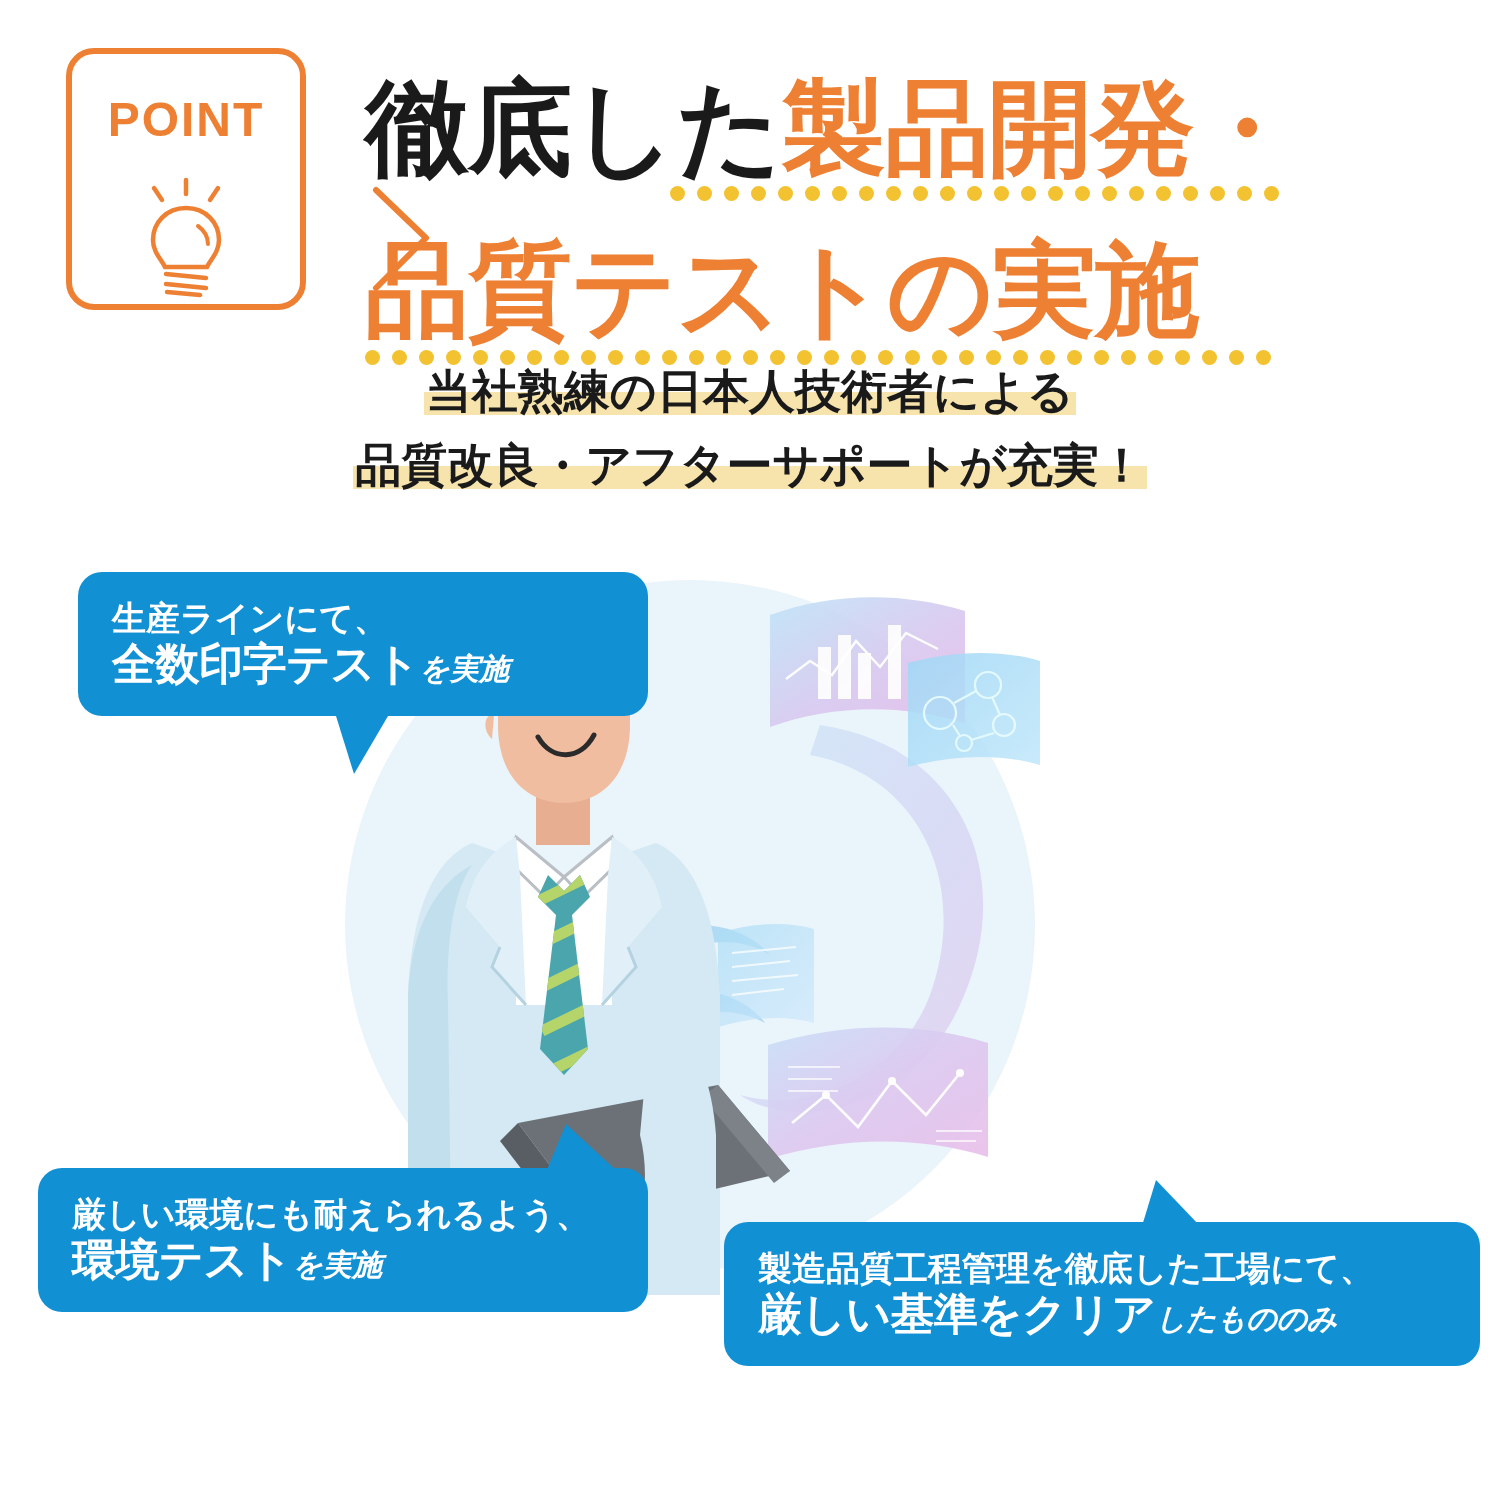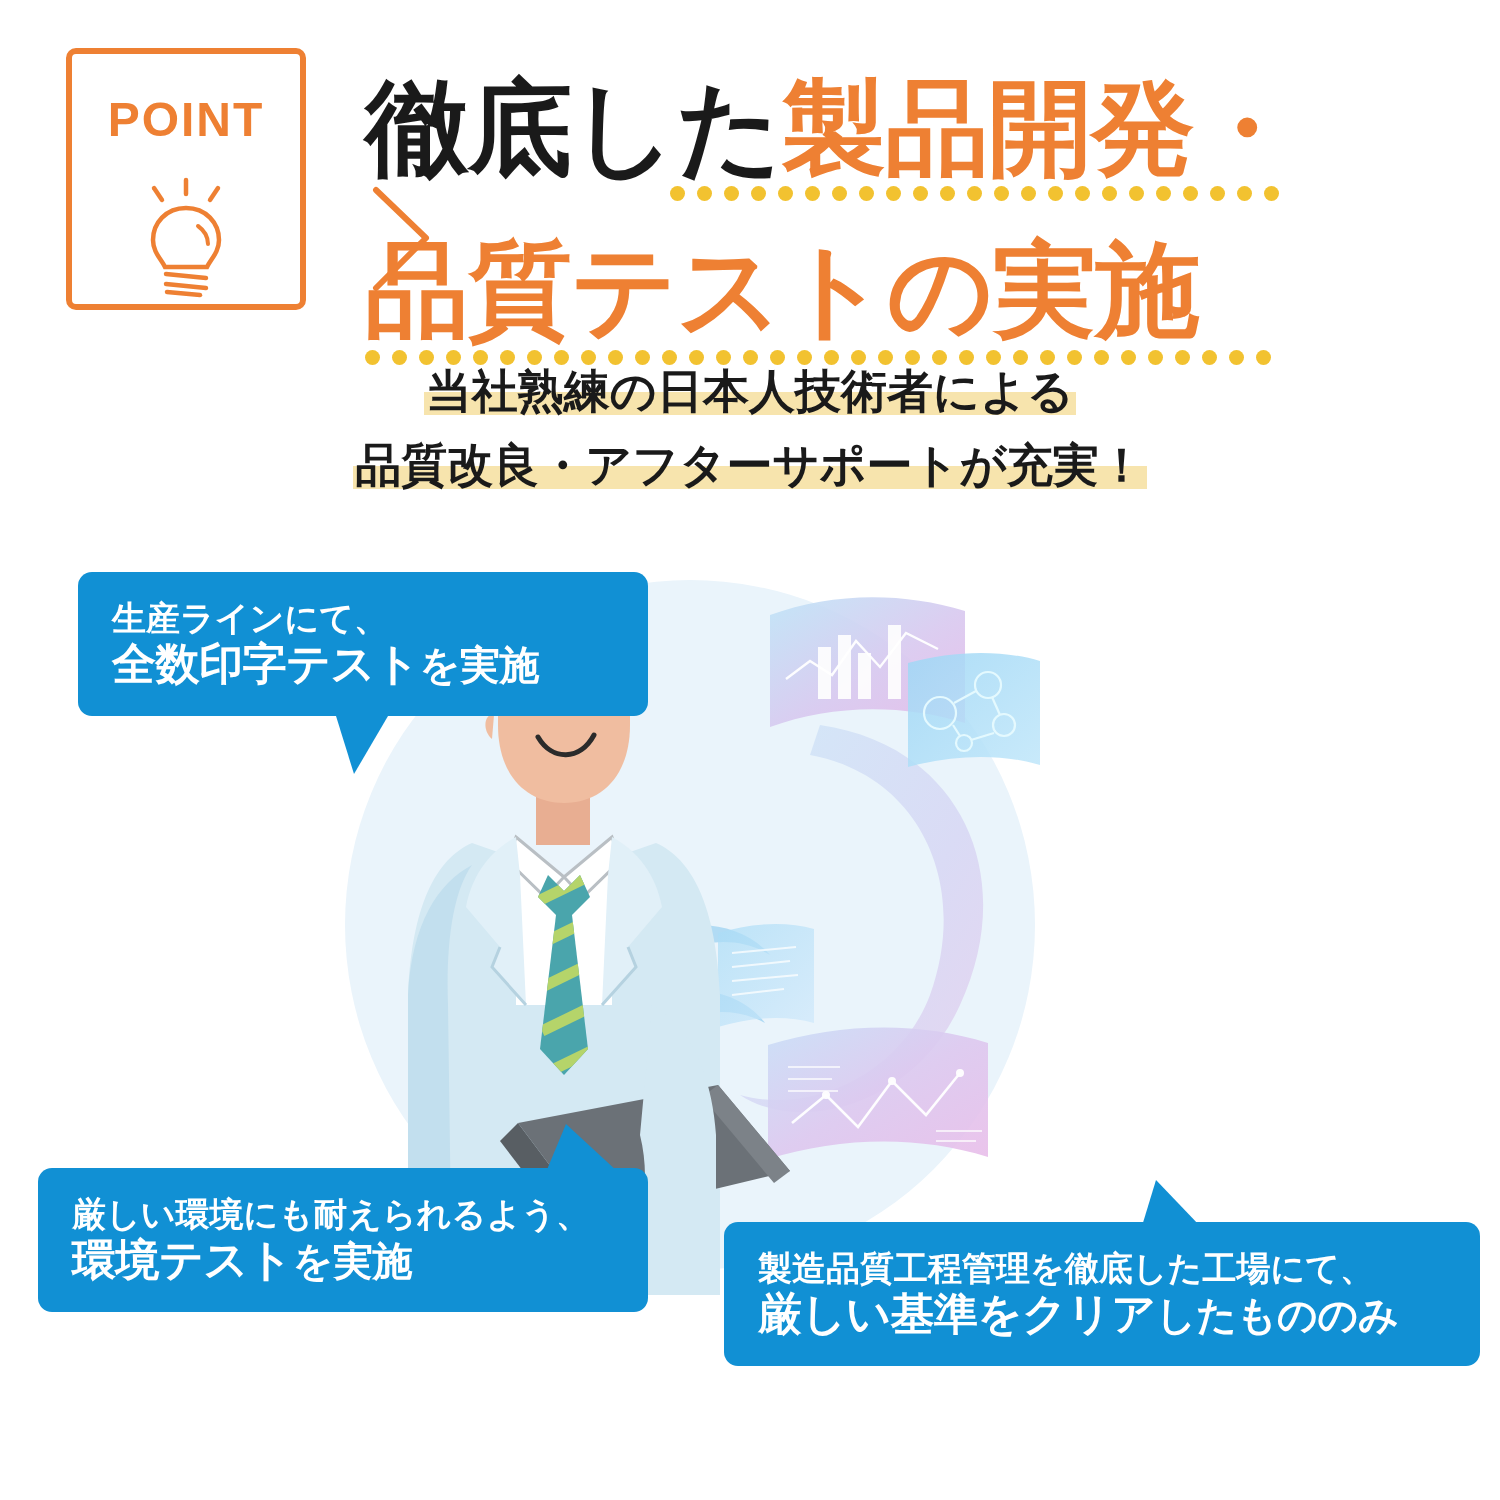--- a/index.html
+++ b/index.html
@@ -8,21 +8,21 @@
     background:#ffffff;
     font-family:"Liberation Sans", sans-serif;
     position:relative;
     overflow:hidden;
   }
   #stage { position:absolute; left:0; top:0; width:1500px; height:1500px; }
 
   
   .point-badge {
     position:absolute; left:66px; top:48px; width:240px; height:262px;
-    border:6px solid #ee8033; border-radius:10px; background:#fff;
+    border:6px solid #ee8033; border-radius:28px; background:#fff;
   }
   .point-label {
     position:absolute; left:0; top:38px; width:100%;
     text-align:center; color:#ee8033;
     font-size:48px; font-weight:bold; letter-spacing:2px;
   }
   .point-bulb { position:absolute; left:50%; top:120px; transform:translateX(-50%); }
   .badge-tail { position:absolute; left:300px; top:130px; }
 
   
@@ -50,26 +50,26 @@
   .bg-circle {
     position:absolute; left:345px; top:580px; width:690px; height:690px;
     border-radius:50%; background:#eaf4fb;
   }
 
   
   .illus { position:absolute; left:340px; top:575px; width:700px; height:720px; }
 
   
   .bubble {
-    position:absolute; background:#1190d4; border-radius:14px;
+    position:absolute; background:#1190d4; border-radius:24px;
     color:#ffffff; padding:26px 30px 26px 34px;
   }
   .bubble .bl { white-space:nowrap; line-height:1.18; font-size:34px; font-weight:bold; }
   .bubble .bl.big { font-size:44px; font-weight:bold; letter-spacing:-0.5px; }
-  .bubble .bl.big .small { font-size:40px; }
+  .bubble .bl.big .small { font-size:30px;font-style:italic; }
   .tail { position:absolute; width:0; height:0; }
 
   #bubble1 { left:78px; top:572px; width:570px; }
   #bubble1 .tail {
     left:258px; top:100%;
     border-left:18px solid transparent; border-right:34px solid transparent;
     border-top:58px solid #1190d4;
   }
   #bubble2 { left:958px; top:718px; width:488px; }
   #bubble2 .tail {

